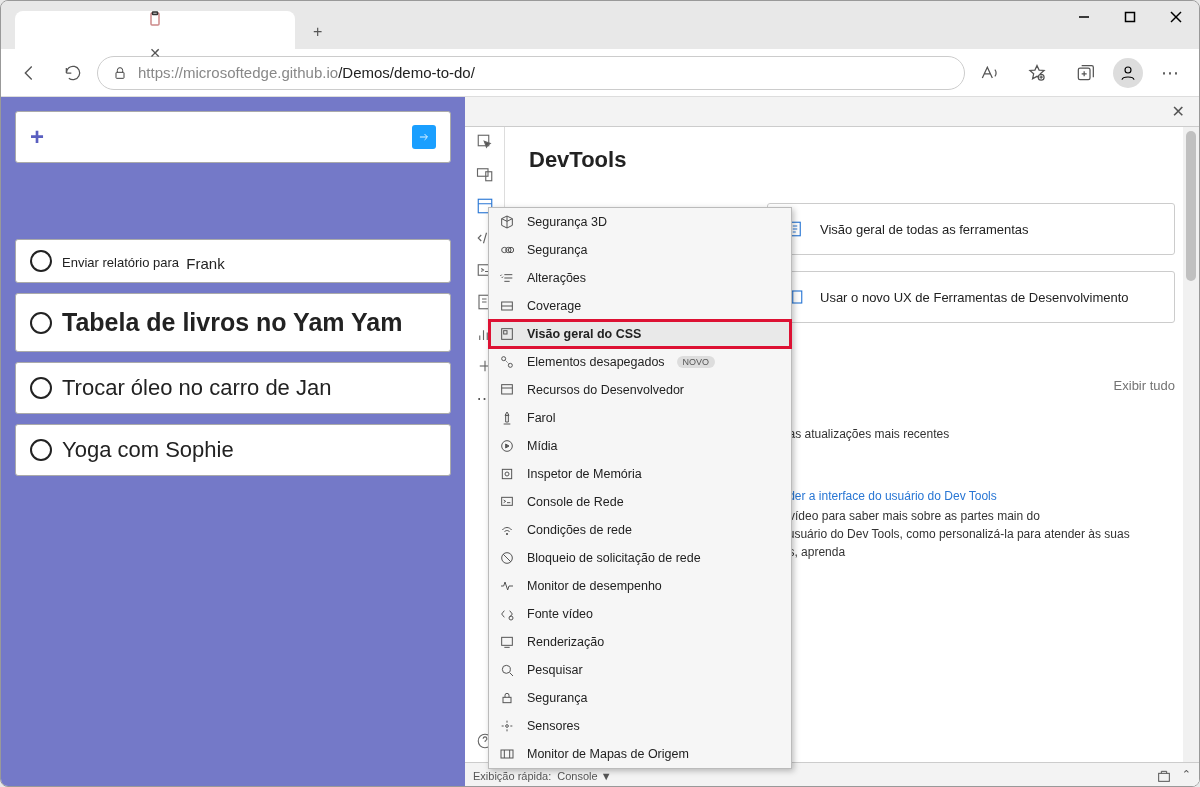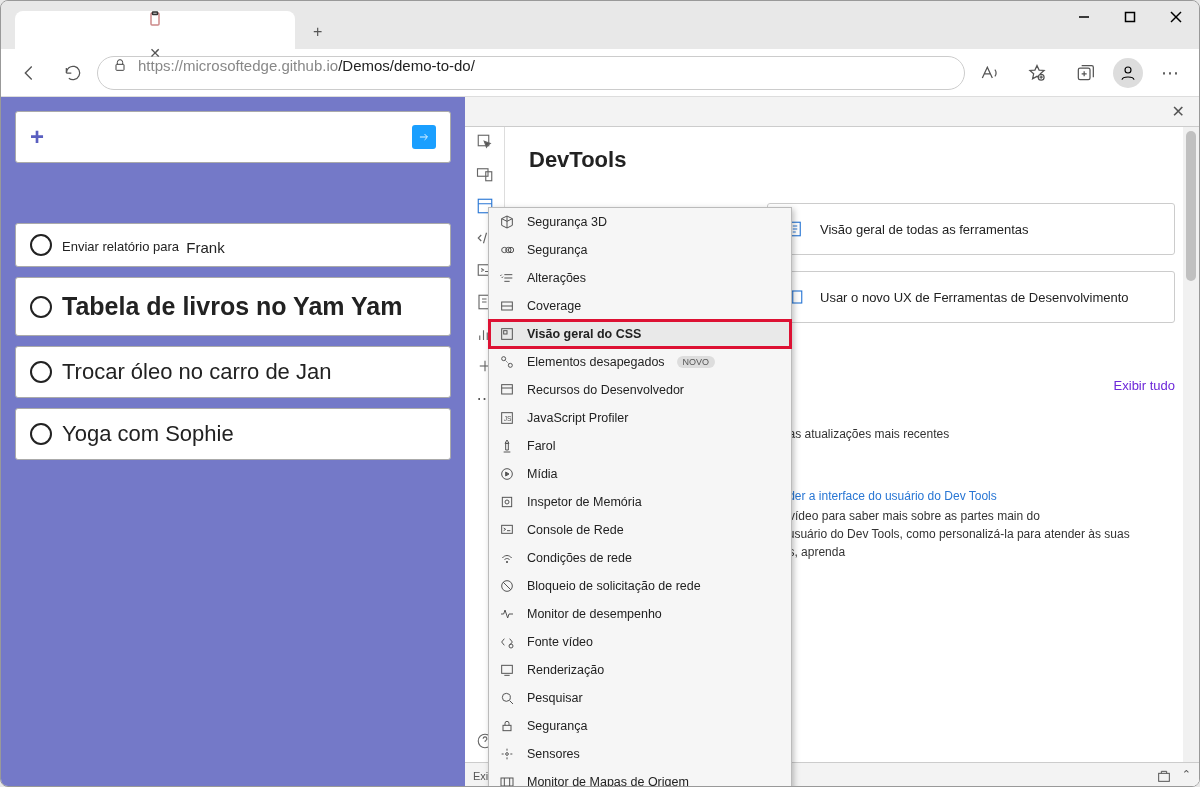--- a/index.html
+++ b/index.html
@@ -9,55 +9,55 @@
 .tab { height: 38px; width: 280px; background: #fff; border-radius: 8px 8px 0 0; margin-left: 14px; display: flex; align-items: center; padding: 0 10px; gap: 8px; font-size: 12px; color: #333; flex-direction: column; }
 .tab svg { flex-shrink: 0; }
 .tab-title { flex: 1; white-space: nowrap; overflow: hidden; text-overflow: ellipsis; }
 .tab-close { font-size: 14px; color: #555; padding: 2px; }
 .new-tab { margin-left: 8px; padding: 8px 10px; color: #555; font-size: 16px; }
 .window-controls { position: absolute; right: 0; top: 0; display: flex; }
 .window-controls div { width: 46px; height: 32px; display: flex; align-items: center; justify-content: center; }
 
 .address-row { height: 48px; background: #fff; display: flex; align-items: center; padding: 0 8px; gap: 4px; border-bottom: 1px solid #ddd; }
 .nav-btn { width: 40px; height: 40px; display: flex; align-items: center; justify-content: center; color: #555; }
-.url-bar { flex: 1; height: 34px; border: 1px solid #ccc; border-radius: 18px; display: flex; padding: 0 14px; gap: 10px; font-size: 15px; color: #444; background: #fff; }
+.url-bar { flex: 1; height: 34px; border: 1px solid #ccc; border-radius: 18px; display: flex; align-items: center; padding: 0 14px; gap: 10px; font-size: 15px; color: #444; background: #fff; }
 .url-prefix { color: #888; }
 .url-main { color: #222; }
 .right-icons { display: flex; gap: 8px; align-items: center; }
 .right-icons .nav-btn svg { width: 20px; height: 20px; }
 .avatar { width: 30px; height: 30px; border-radius: 50%; background: #ddd; display: flex; align-items: center; justify-content: center; }
 .dots { font-size: 18px; letter-spacing: 2px; }
 
 .content { display: flex; height: calc(787px - 48px - 48px); position: relative; }
 
 .todo-app { width: 464px; flex-shrink: 0; background: #7479c8; padding: 14px; display: flex; flex-direction: column; gap: 10px; }
 .todo-input { background: #fff; border: 1px solid #aaa; border-radius: 3px; height: 52px; display: flex; align-items: center; justify-content: space-between; padding: 0 14px; }
 .plus { color: #5a5fc0; font-size: 24px; font-weight: bold; }
 .arrow-box { width: 24px; height: 24px; background: #1a9fff; border-radius: 3px; display: flex; align-items: center; justify-content: center; color: #fff; }
 .todo-item { background: #fff; border: 1px solid #aaa; border-radius: 3px; padding: 10px 14px; display: flex; align-items: center; gap: 10px; color: #222; }
 .todo-circle { width: 22px; height: 22px; border: 2.5px solid #222; border-radius: 50%; flex-shrink: 0; }
-.todo-item.small { font-size: 13px; }
+.todo-item.small { font-size: 13px; margin-top: 16px; }
 .todo-item.large { font-size: 25px; font-weight: 700; padding: 14px; }
 .todo-item.med { font-size: 22px; padding: 12px 14px; }
 
 .devtools-shell { flex: 1; background: #fff; display: flex; flex-direction: column; position: relative; }
 .dev-tabbar { height: 30px; border-bottom: 1px solid #ccc; background: #f3f3f3; display: flex; align-items: center; padding: 0 6px; gap: 6px; font-size: 12px; color: #555; position: relative; }
 .dev-tabbar .close-x { margin-left: auto; font-size: 16px; padding: 4px 8px; }
 .dev-body { flex: 1; display: flex; overflow: hidden; position: relative; }
 .left-strip { width: 40px; border-right: 1px solid #ddd; display: flex; flex-direction: column; align-items: center; padding: 6px 0; gap: 14px; background: #fff; }
 .left-strip svg { width: 18px; height: 18px; color: #666; }
 .left-strip .help { margin-top: auto; margin-bottom: 6px; }
 .main-panel { flex: 1; padding: 20px 24px; overflow: hidden; position: relative; font-size: 13px; color: #222; }
 .main-panel h2 { font-size: 22px; font-weight: 600; margin-bottom: 30px; }
 .cards-row { display: flex; gap: 16px; margin-bottom: 16px; }
 .card { border: 1px solid #ccc; border-radius: 3px; padding: 16px 18px; display: flex; align-items: center; gap: 16px; flex: 1; font-size: 13px; }
 .card svg { width: 18px; height: 18px; color: #2876d4; flex-shrink: 0; }
 .more-link { color: #2876d4; font-size: 13px; margin: 8px 0 24px; }
 .sec-header { display: flex; justify-content: flex-end; margin-bottom: 4px; }
-.sec-header a { color: #6d28d9; font-size: 13px; }
+.sec-header a { color: #737373; font-size: 13px; }
 .news-item { padding: 8px 0; font-size: 12px; color: #333; line-height: 1.5; }
 .news-item b { display: block; margin-bottom: 2px; font-weight: 400; }
 .news-title-link { color: #2876d4; }
 .thumbs { width: 180px; height: 60px; background: linear-gradient(90deg, #0d75b3 60%, #e66 60%); border-radius: 2px; display: flex; align-items: center; justify-content: flex-start; padding: 4px; color: #fff; font-size: 10px; }
 .quick-footer { height: 26px; border-top: 1px solid #ccc; background: #f3f3f3; display: flex; align-items: center; padding: 0 8px; font-size: 11px; color: #555; gap: 6px; }
 .quick-footer .right { margin-left: auto; display: flex; gap: 10px; }
 
 
 .ctx-menu { position: absolute; left: 487px; top: 110px; width: 304px; background: #f6f6f6; border: 1px solid #bbb; box-shadow: 2px 2px 6px rgba(0,0,0,0.25); z-index: 50; font-size: 12.5px; }
 .ctx-item { padding: 6px 12px 6px 10px; display: flex; align-items: center; gap: 12px; color: #222; }
@@ -335,27 +335,20 @@
       </div>
       <div class="ctx-item">
         <svg viewBox="0 0 24 24">
           <rect x="4" y="4" width="16" height="14"></rect>
           <path d="M4 9h16"></path>
         </svg>
         <span>Recursos do Desenvolvedor</span>
       </div>
       <div class="ctx-item">
         <svg viewBox="0 0 24 24">
-          <rect x="4" y="4" width="16" height="16"></rect>
-          <text x="7" y="16" font-size="10" stroke="none" fill="#555">JS</text>
-        </svg>
-        <span>JavaScript Profiler</span>
-      </div>
-      <div class="ctx-item">
-        <svg viewBox="0 0 24 24">
           <path d="M12 3l3 5h-6zM10 8h4v10h-4zM7 21h10"></path>
         </svg>
         <span>Farol</span>
       </div>
       <div class="ctx-item">
         <svg viewBox="0 0 24 24">
           <circle cx="12" cy="12" r="8"></circle>
           <path d="M10 9l5 3-5 3z" fill="#555"></path>
         </svg>
         <span>Mídia</span>

